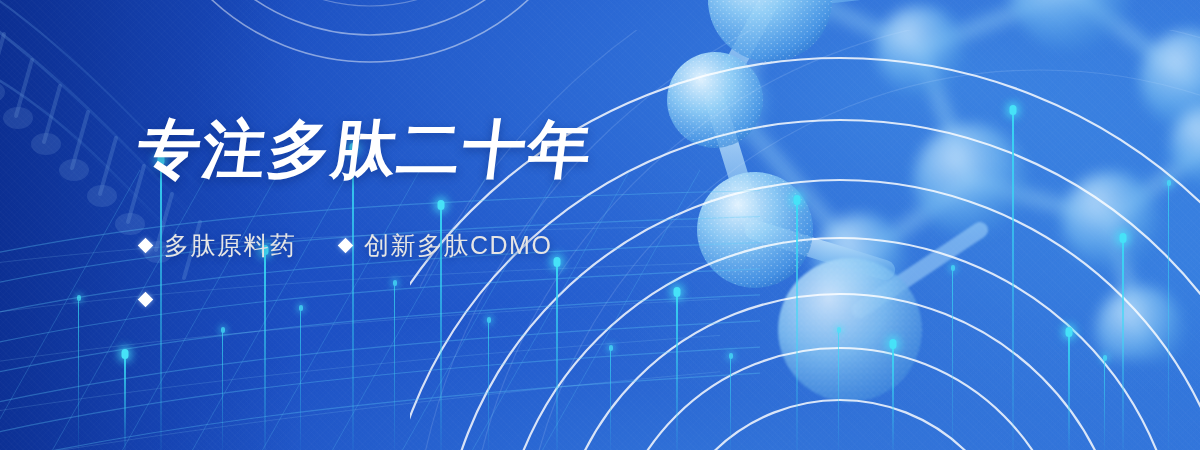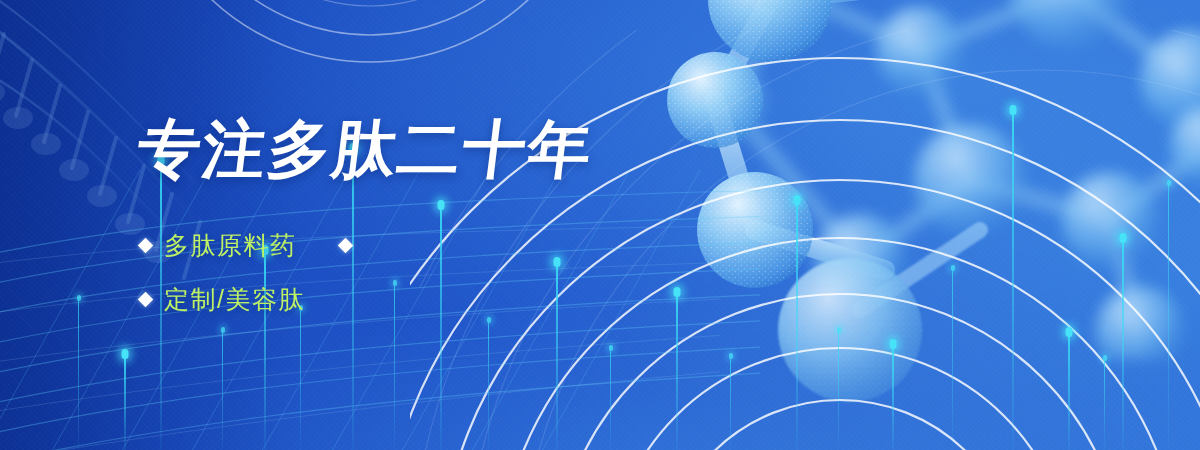--- a/index.html
+++ b/index.html
@@ -80,21 +80,21 @@
     font-weight:bold;
     letter-spacing:2px;
     line-height:1;
     white-space:nowrap;
     transform:skewX(-7deg);
     text-shadow:0 3px 10px rgba(7,35,110,.45);
   }
 
   .features{position:absolute;left:140px;top:218px;}
   .feat-row{display:flex;align-items:center;height:54px;}
-  .feat{display:flex;align-items:center;color:#bef264;white-space:nowrap;}
+  .feat{display:flex;align-items:center;color:#e5e5e5;white-space:nowrap;}
   .feat-a{width:200px;}
   .dia{
     width:11px;height:11px;margin-right:13px;flex:0 0 auto;
     background:#ffffff;transform:rotate(45deg);
     box-shadow:0 0 5px rgba(190,225,255,.6);
   }
   .feat-label{font-size:25px;letter-spacing:1.5px;font-weight:400;text-shadow:0 2px 6px rgba(10,40,120,.5);}
 </style>
 </head>
 <body>
@@ -324,26 +324,26 @@
 
     <div class="features">
 
       <div class="feat-row">
         <div class="feat feat-a">
           <span class="dia"></span>
           <span class="feat-label">多肽原料药</span>
         </div>
         <div class="feat">
           <span class="dia"></span>
+          <span class="feat-label">创新多肽CDMO</span>
         </div>
       </div>
 
       <div class="feat-row">
         <div class="feat">
           <span class="dia"></span>
-          <span class="feat-label">定制/美容肽</span>
         </div>
       </div>
 
     </div>
   </div>
 
 </div>
 
 </body></html>

